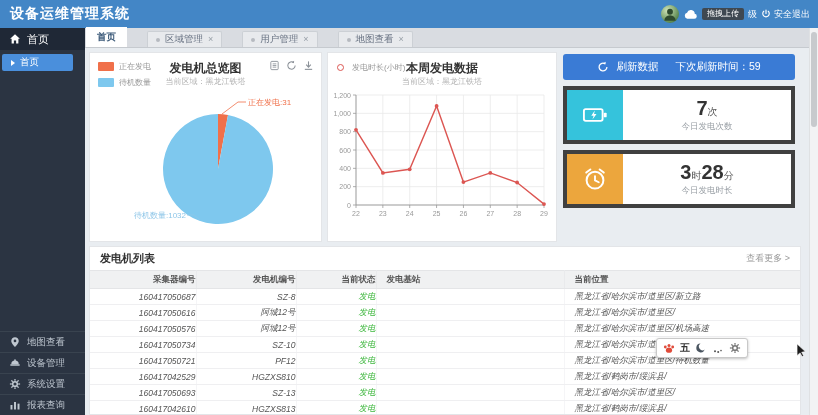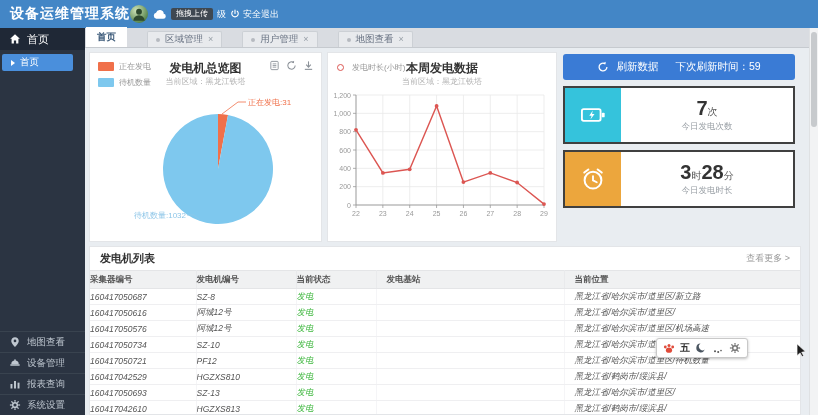--- a/index.html
+++ b/index.html
@@ -2,21 +2,21 @@
 <html><head>
 <meta charset="utf-8">
 <style>
   * { margin:0; padding:0; box-sizing:border-box; }
   html,body { background:#fff; }
   .screen { position:relative; width:818px; height:415px; overflow:hidden;
             background:#e9edf1; font-family:"Liberation Sans","DejaVu Sans",sans-serif; }
 
   
   .app-header{position:absolute;left:0;top:0;width:818px;height:28px;background:#4386c6;
-              display:flex;align-items:center;padding:0 8px 0 10px;}
+              display:flex;align-items:center;justify-content:space-between;padding:0 8px 0 10px;}
   .app-title{color:#fff;font-size:14px;font-weight:bold;letter-spacing:1px;}
   .header-right{display:flex;align-items:center;gap:4px;}
   .avatar{width:18px;height:18px;border-radius:50%;overflow:hidden;
           background:radial-gradient(circle at 35% 30%, #cfe3b8, #5c8a52 70%, #31502e);}
   .tooltip-badge{background:#3f4851;color:#fff;font-size:8px;padding:2px 5px;border-radius:2px;line-height:1;white-space:nowrap;}
   .partial-text{color:#fff;font-size:9px;}
   .logout{color:#fff;font-size:9px;display:flex;align-items:center;gap:3px;cursor:pointer;}
 
   
   .sidebar{position:absolute;left:0;top:28px;width:85px;height:387px;background:#2b3442;}
@@ -51,42 +51,42 @@
   .toolbox{position:absolute;top:7px;right:7px;display:flex;gap:6px;color:#8b9198;z-index:2;}
   .toolbox span{cursor:pointer;display:flex;}
   .line-legend{position:absolute;top:9px;left:9px;display:flex;align-items:center;gap:8px;z-index:2;}
   .legend-ring{width:7px;height:7px;border:1.5px solid #dc5652;border-radius:50%;}
   #pieSvg,#lineSvg{position:absolute;left:0;top:34px;}
 
   
   .refresh-btn{position:absolute;left:563px;top:54px;width:232px;height:26px;background:#3a7bd5;border:none;
                border-radius:3px;color:#fff;font-size:10.5px;display:flex;align-items:center;justify-content:center;
                gap:7px;cursor:pointer;font-family:inherit;}
-  .stat-card{position:absolute;left:563px;width:232px;height:58px;background:#fff;border:2px solid #404040;display:flex;}
+  .stat-card{position:absolute;left:563px;width:232px;height:58px;background:#fff;border:4px solid #404040;display:flex;}
   #stat0{top:86px;} #stat1{top:150px;}
   .stat-icon{width:56px;display:flex;align-items:center;justify-content:center;}
   .stat-body{flex:1;display:flex;flex-direction:column;align-items:center;justify-content:center;gap:3px;}
   .stat-value{color:#333;line-height:1;}
   .sv-big{font-size:20px;font-weight:bold;color:#333;}
   .sv-small{font-size:10px;color:#555;}
   .stat-desc{font-size:8.5px;color:#9aa0a6;}
 
   
   #tableCard{left:89px;top:246px;width:712px;height:169px;overflow:hidden;}
   .table-head{height:23px;display:flex;justify-content:space-between;align-items:center;padding:0 10px;}
   .table-title{font-size:11px;font-weight:bold;color:#333;}
   .table-more{font-size:9px;color:#999;cursor:pointer;}
   table{width:100%;border-collapse:collapse;table-layout:fixed;}
   th{background:#f0f1f2;border-top:1px solid #e4e5e7;border-bottom:1px solid #e4e5e7;font-size:8.5px;
      color:#555;height:18px;font-weight:bold;}
   td{font-size:8.5px;color:#555;height:16px;border-bottom:1px solid #efeff1;border-right:1px solid #f5f5f7;
      white-space:nowrap;overflow:hidden;font-style:italic;}
   th{border-right:1px solid #e9eaec;}
   td:last-child,th:last-child{border-right:none;}
-  .col-c{text-align:left;}
+  .col-c{text-align:right;}
   .col-l{text-align:left;padding-left:10px;}
 
   
   .scrollbar{position:absolute;right:0;top:28px;width:9px;height:387px;background:#f2f3f4;border-left:1px solid #dfe1e3;}
   .scroll-thumb{position:absolute;left:1px;top:4px;width:6px;height:95px;background:#c7cacd;border-radius:3px;cursor:pointer;}
   .ext-toolbar{position:absolute;left:656px;top:338px;height:20px;background:#fff;border:1px solid #c9c9c9;
                border-radius:3px;box-shadow:0 1px 3px rgba(0,0,0,.25);display:flex;align-items:center;gap:5px;
                padding:0 6px;z-index:5;}
   .ext-text{font-size:10px;font-weight:bold;color:#333;cursor:pointer;}
   .ext-toolbar span{display:flex;cursor:pointer;}
@@ -145,44 +145,44 @@
           </svg>
           <span>地图查看</span>
         </div>
         <div class="side-item">
           <svg width="12" height="12" viewBox="0 0 16 16">
             <path d="M3 9.5 A5 5 0 0 1 13 9.5 Z" fill="currentColor"></path>
             <rect x="1.5" y="9.8" width="13" height="2" rx="1" fill="currentColor"></rect>
             <rect x="7" y="3.2" width="2" height="3" fill="currentColor"></rect>
           </svg>
           <span>设备管理</span>
-        </div>
-        <div class="side-item">
-          <svg width="12" height="12" viewBox="0 0 16 16">
-            <rect x="2" y="8" width="2.6" height="6" fill="currentColor"></rect>
-            <rect x="6.7" y="4" width="2.6" height="10" fill="currentColor"></rect>
-            <rect x="11.4" y="6.2" width="2.6" height="7.8" fill="currentColor"></rect>
-          </svg>
-          <span>报表查询</span>
         </div>
         <div class="side-item">
           <svg width="12" height="12" viewBox="0 0 16 16">
             <circle cx="8" cy="8" r="3.1" fill="none" stroke="currentColor" stroke-width="2"></circle>
             <g stroke="currentColor" stroke-width="1.7">
               <line x1="8" y1="1.2" x2="8" y2="3.8"></line>
               <line x1="12.81" y1="3.19" x2="10.97" y2="5.03"></line>
               <line x1="14.8" y1="8" x2="12.2" y2="8"></line>
               <line x1="12.81" y1="12.81" x2="10.97" y2="10.97"></line>
               <line x1="8" y1="14.8" x2="8" y2="12.2"></line>
               <line x1="3.19" y1="12.81" x2="5.03" y2="10.97"></line>
               <line x1="1.2" y1="8" x2="3.8" y2="8"></line>
               <line x1="3.19" y1="3.19" x2="5.03" y2="5.03"></line>
             </g>
           </svg>
           <span>系统设置</span>
+        </div>
+        <div class="side-item">
+          <svg width="12" height="12" viewBox="0 0 16 16">
+            <rect x="2" y="8" width="2.6" height="6" fill="currentColor"></rect>
+            <rect x="6.7" y="4" width="2.6" height="10" fill="currentColor"></rect>
+            <rect x="11.4" y="6.2" width="2.6" height="7.8" fill="currentColor"></rect>
+          </svg>
+          <span>报表查询</span>
         </div>
       </div>
   </div>
 
   <div class="tabbar" id="tabbar">
       <div class="tab active">
         <span>首页</span>
       </div>
       <div class="tab inactive">
         <span class="tab-dot"></span>

